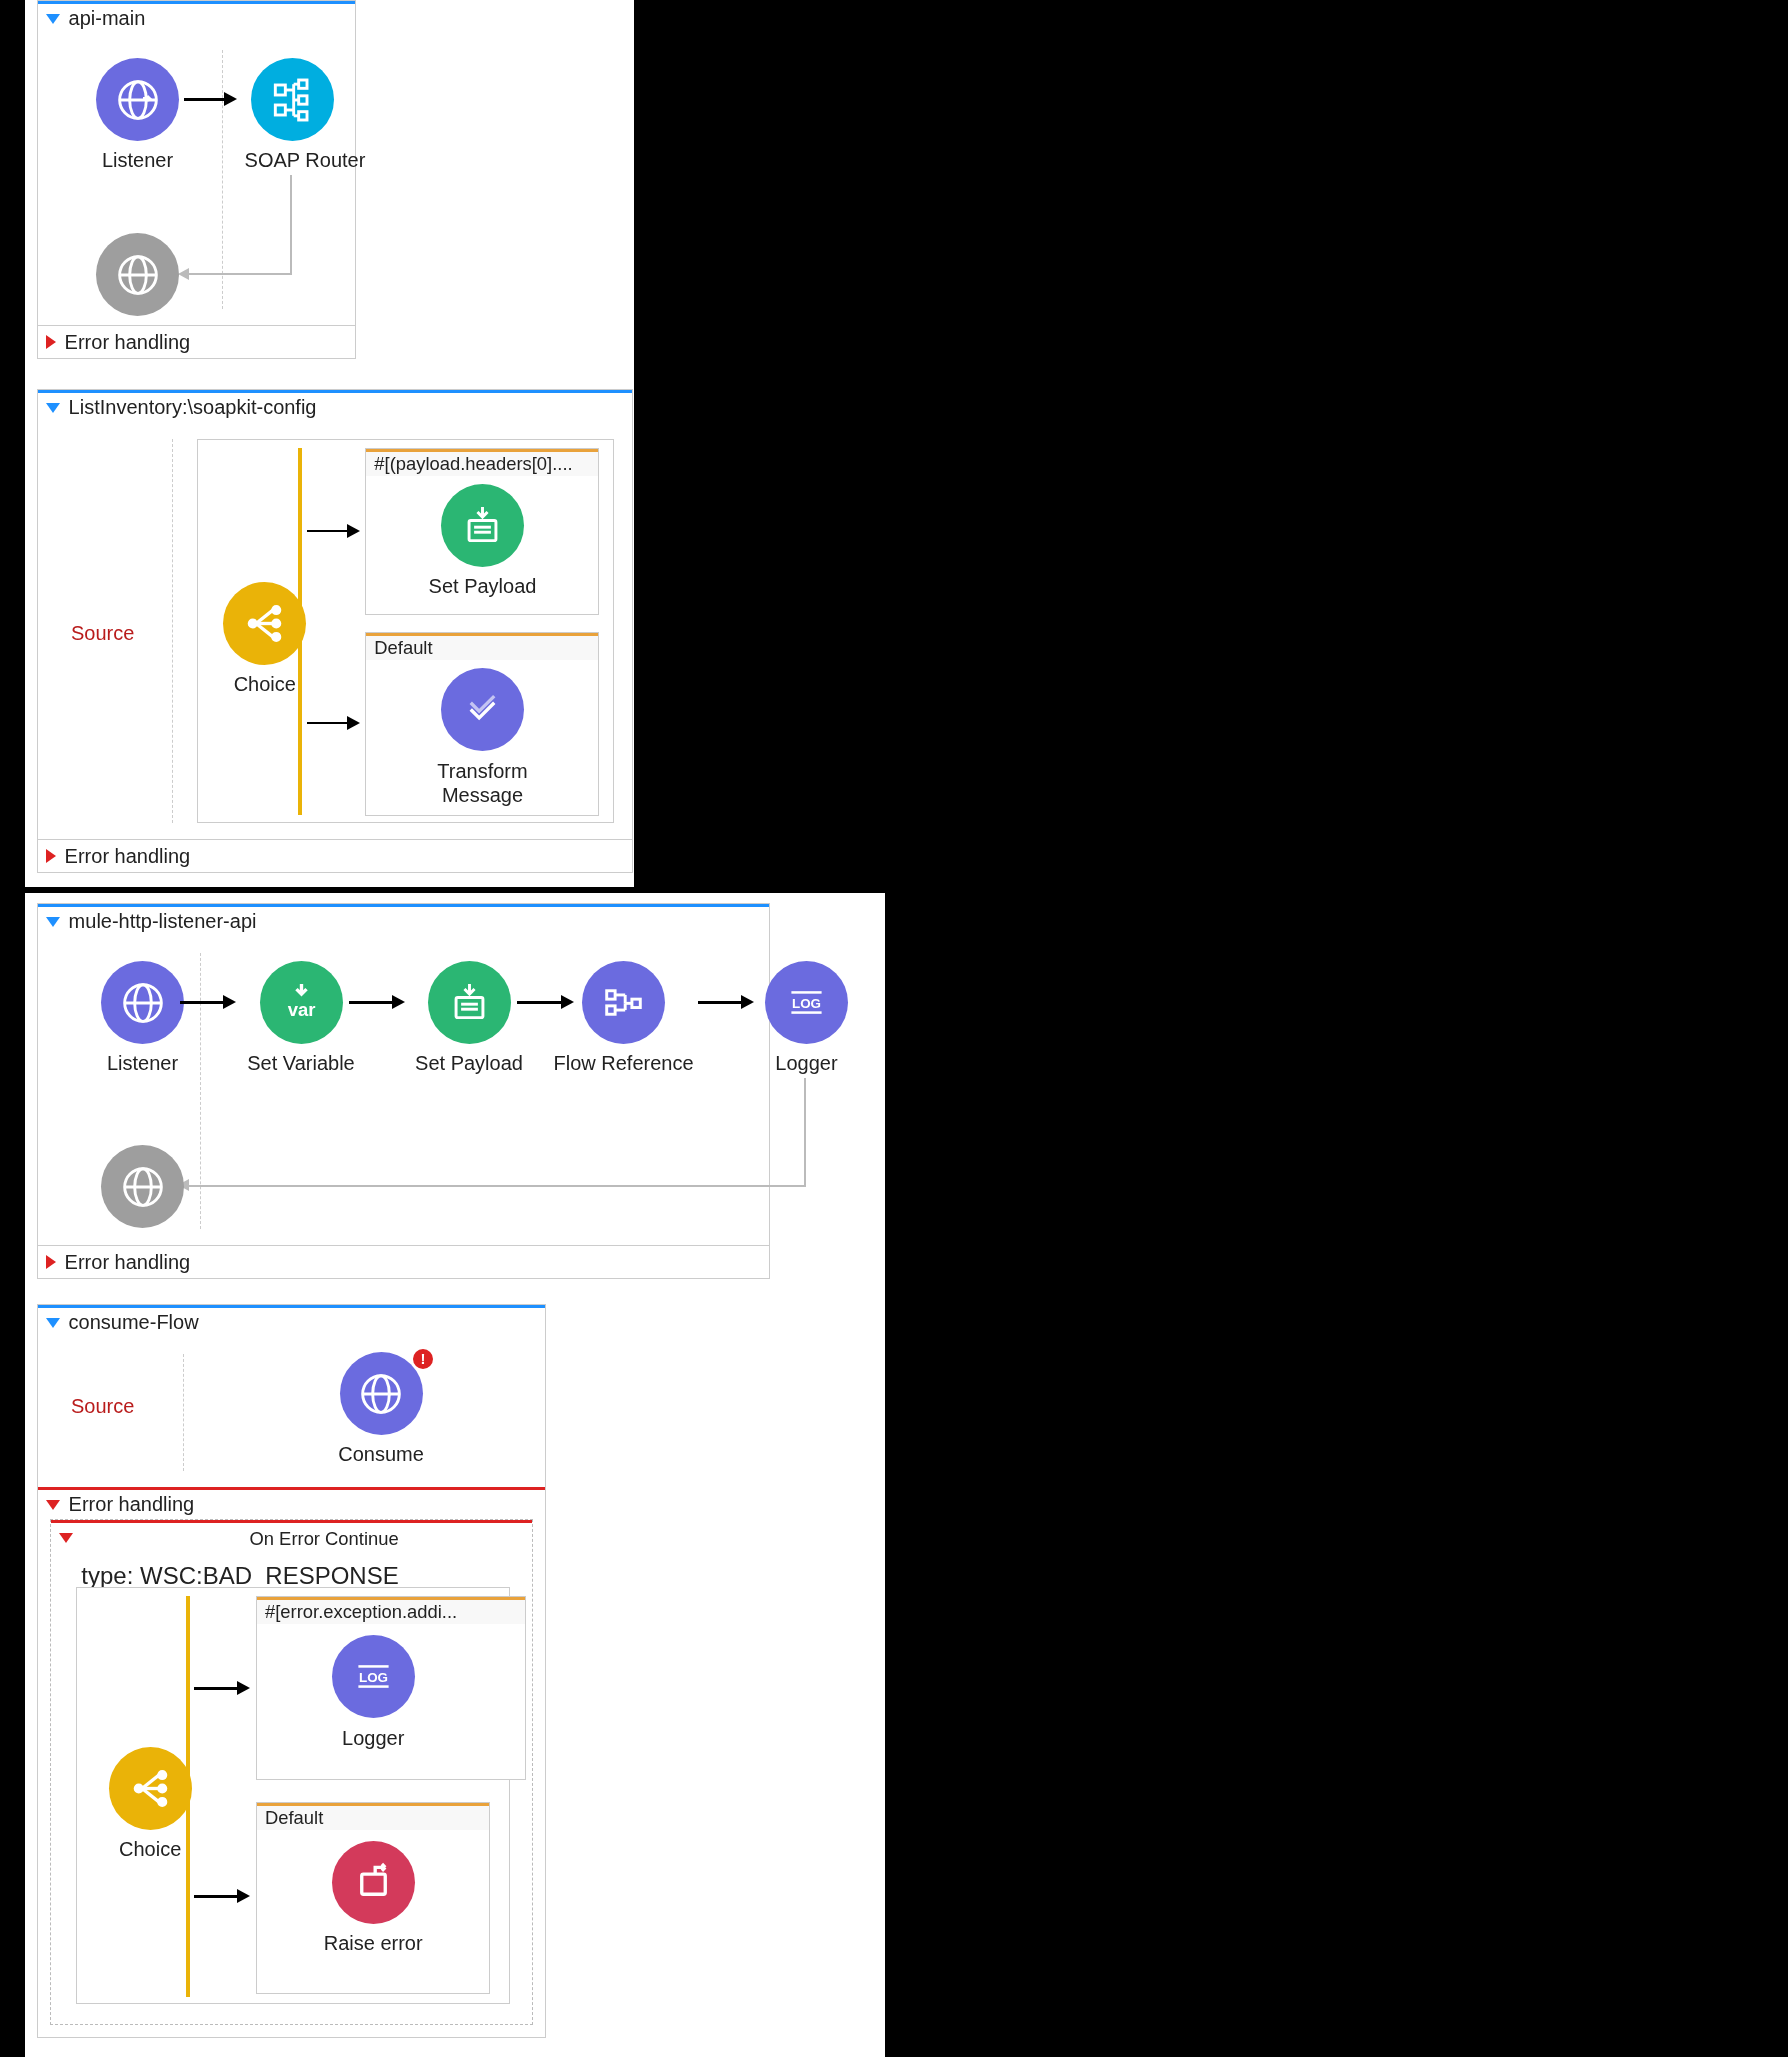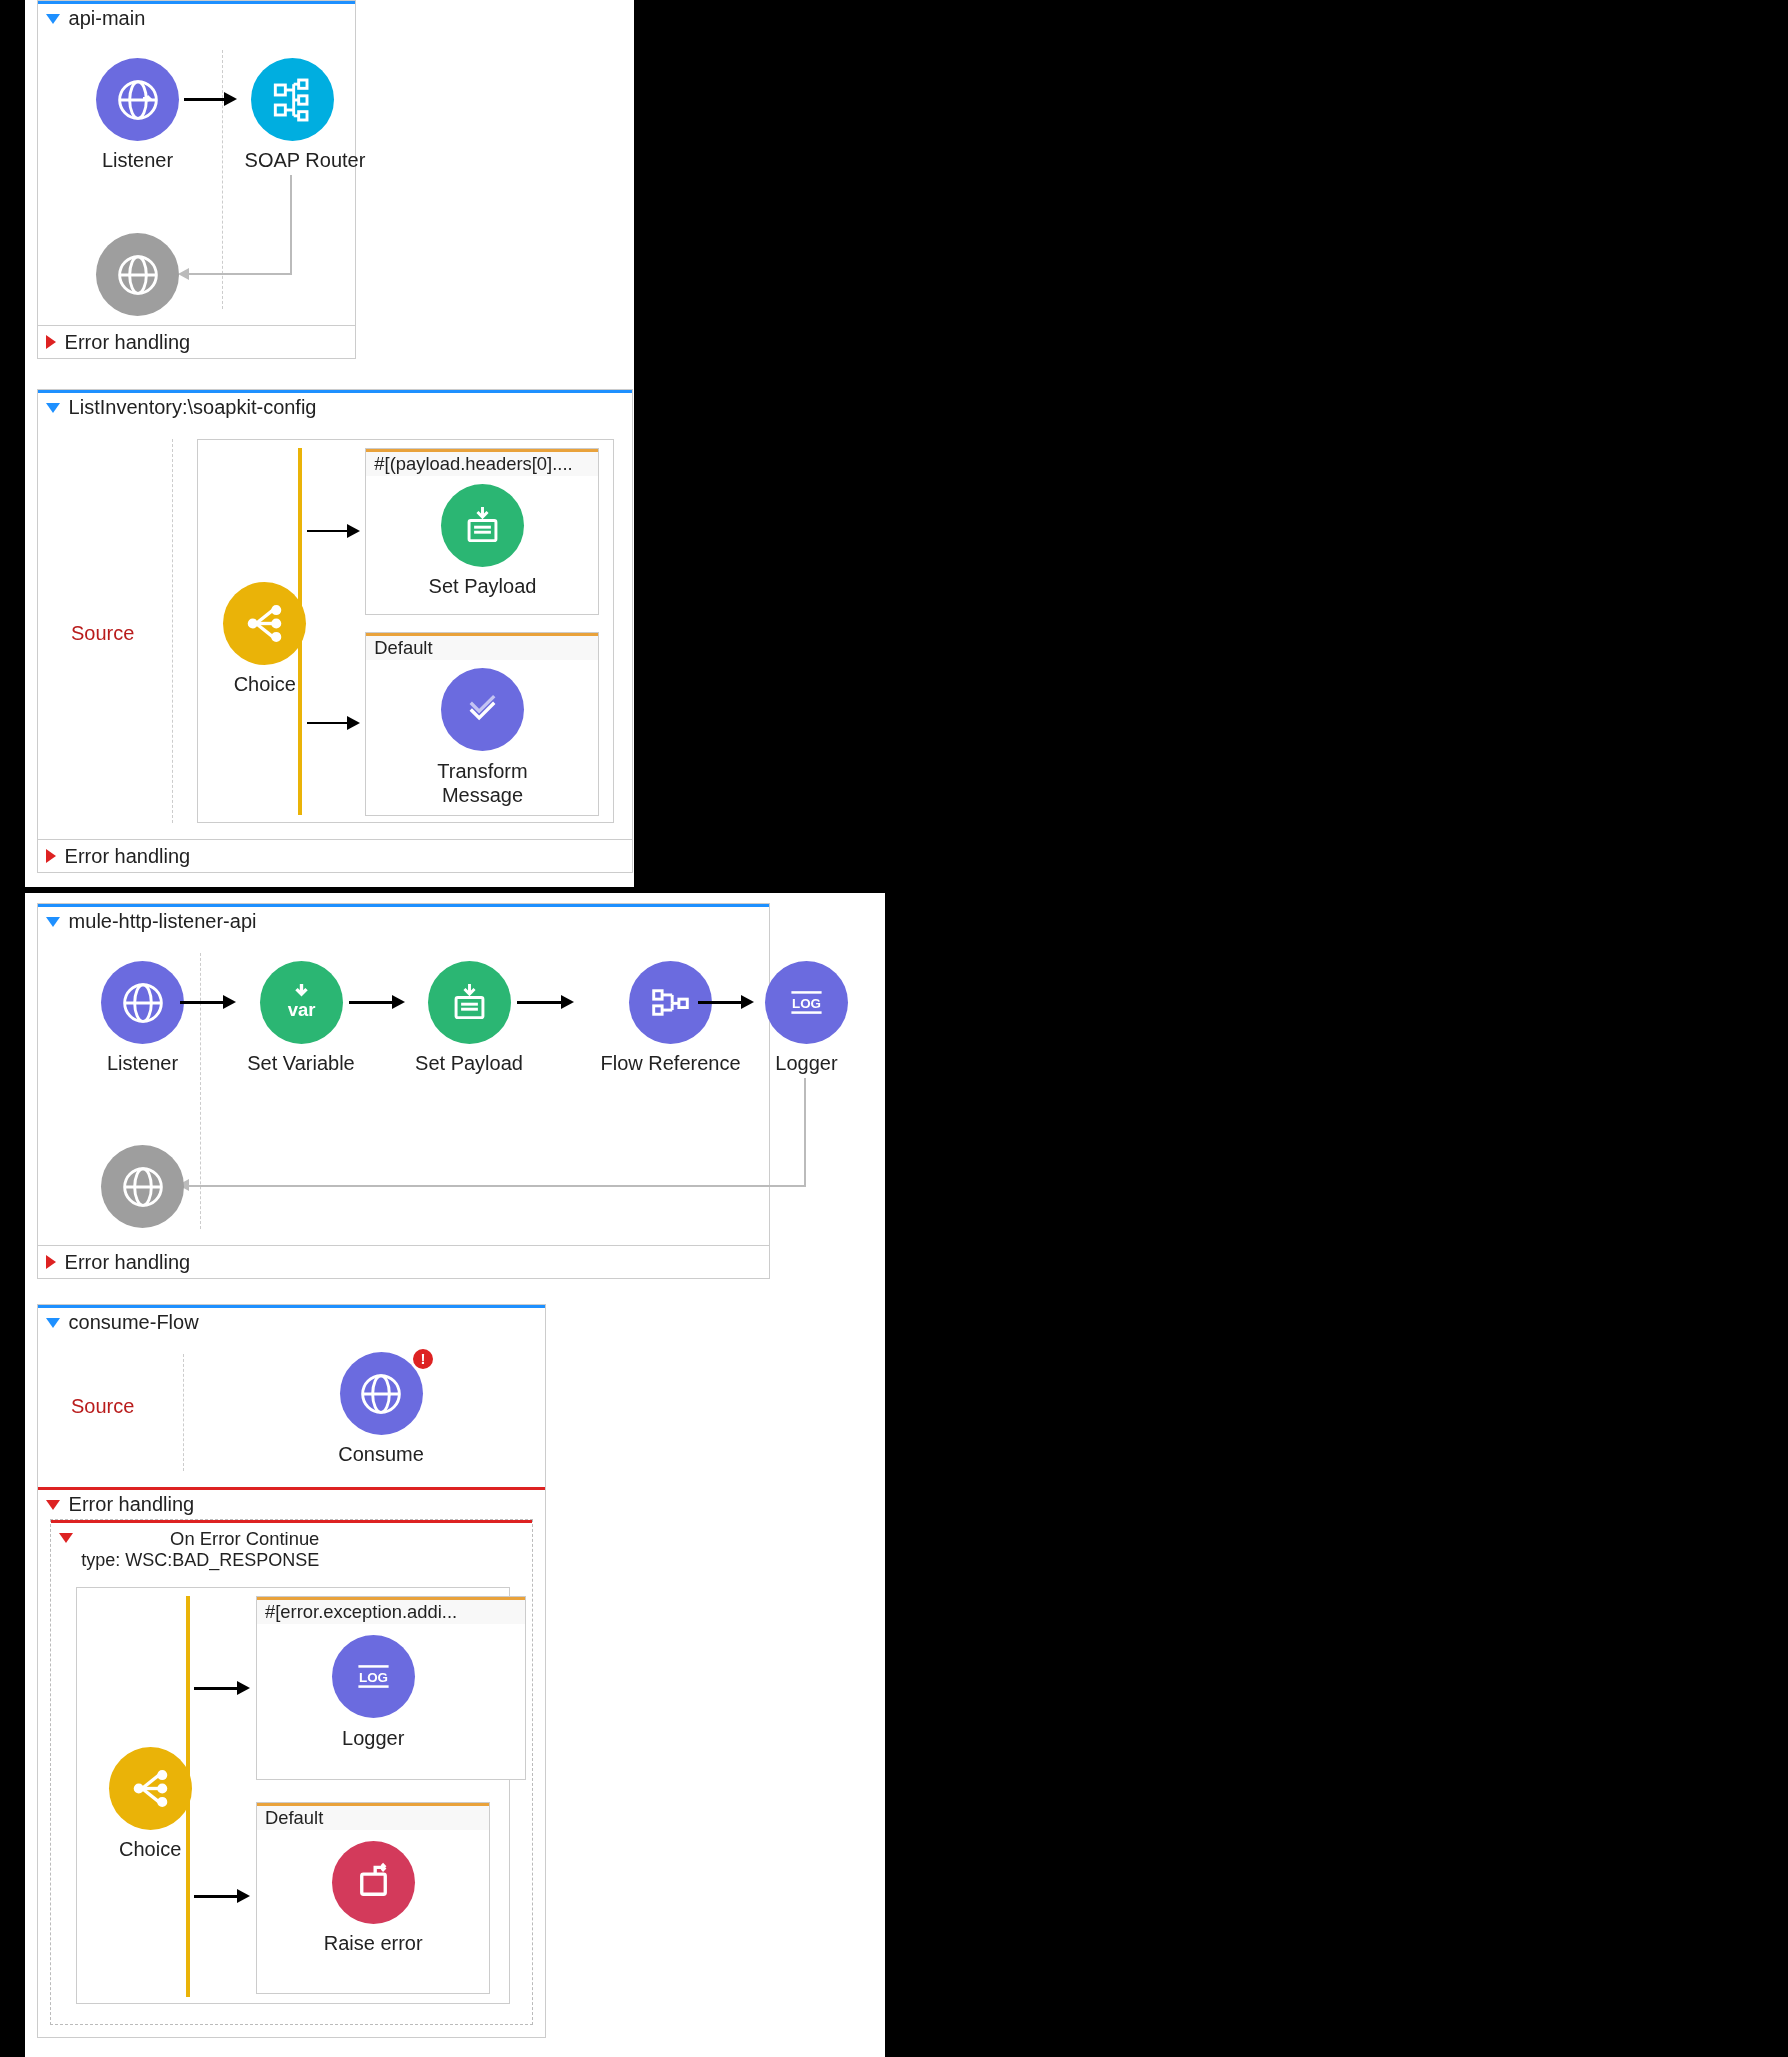--- a/index.html
+++ b/index.html
@@ -351,21 +351,21 @@
               <line x1="18" y1="36" x2="38" y2="36"></line>
             <path d="M 28 6 l 0 12 M 22 12 l 6 6 l 6 -6"></path>
           </svg>
         </div>
         <div class="label">Set Payload</div>
       </div>
 
       <div class="arrow-line" style="left:479px; top:65px; width:45px;"></div>
       <div class="arrow-head" style="left:523px; top:59px;"></div>
 
-      <div class="node" style="left:553px; top:25px; width:159px;">
+      <div class="node" style="left:506px; top:25px; width:159px;">
         <div class="icon purple">
           <svg width="47" height="47" viewBox="0 0 56 56" fill="none" stroke="#fff" stroke-width="3.5">
             <rect x="8" y="14" width="10" height="10"></rect>
             <rect x="8" y="32" width="10" height="10"></rect>
             <rect x="38" y="24" width="10" height="10"></rect>
             <line x1="18" y1="19" x2="30" y2="19"></line>
             <line x1="30" y1="19" x2="30" y2="29"></line>
             <line x1="30" y1="29" x2="38" y2="29"></line>
             <line x1="18" y1="37" x2="30" y2="37"></line>
             <line x1="30" y1="37" x2="30" y2="29"></line>
@@ -433,21 +433,21 @@
     <div class="flow-header red-border" style="border-top-width:3.3px;">
       <span class="tri down red"></span>
       <span>Error handling</span>
     </div>
     <div class="flow-body" style="height:518px; padding:11.7px;">
       <div class="error-scope" style="left:11.7px; top:0; width:483px; height:506px;">
         <div style="display:flex; align-items:flex-start; padding:5px 8.3px; border-top:3.3px solid #d22;">
           <span class="tri down red" style="margin-top:5px;"></span>
           <div style="display:inline-block;text-align:right;">
             <div style="font-size:18.4px;">On Error Continue</div>
-            <div style="font-size:18px;">type: WSC:BAD_RESPONSE</div>
+            <div style="font-size:24px;margin-top:12px;">type: WSC:BAD_RESPONSE</div>
           </div>
         </div>
 
         <div class="choice-container" style="left:25px; top:67px; width:434px; height:417px;">
           <div class="choice-vbar" style="left:109px; top:8.3px; height:401px;"></div>
 
           <div class="node" style="left:15px; top:159px; width:117px;">
             <div class="icon yellow">
               <svg width="47" height="47" viewBox="0 0 56 56" fill="none" stroke="#fff" stroke-width="4">
                 <circle cx="14" cy="28" r="4" fill="#fff"></circle>

